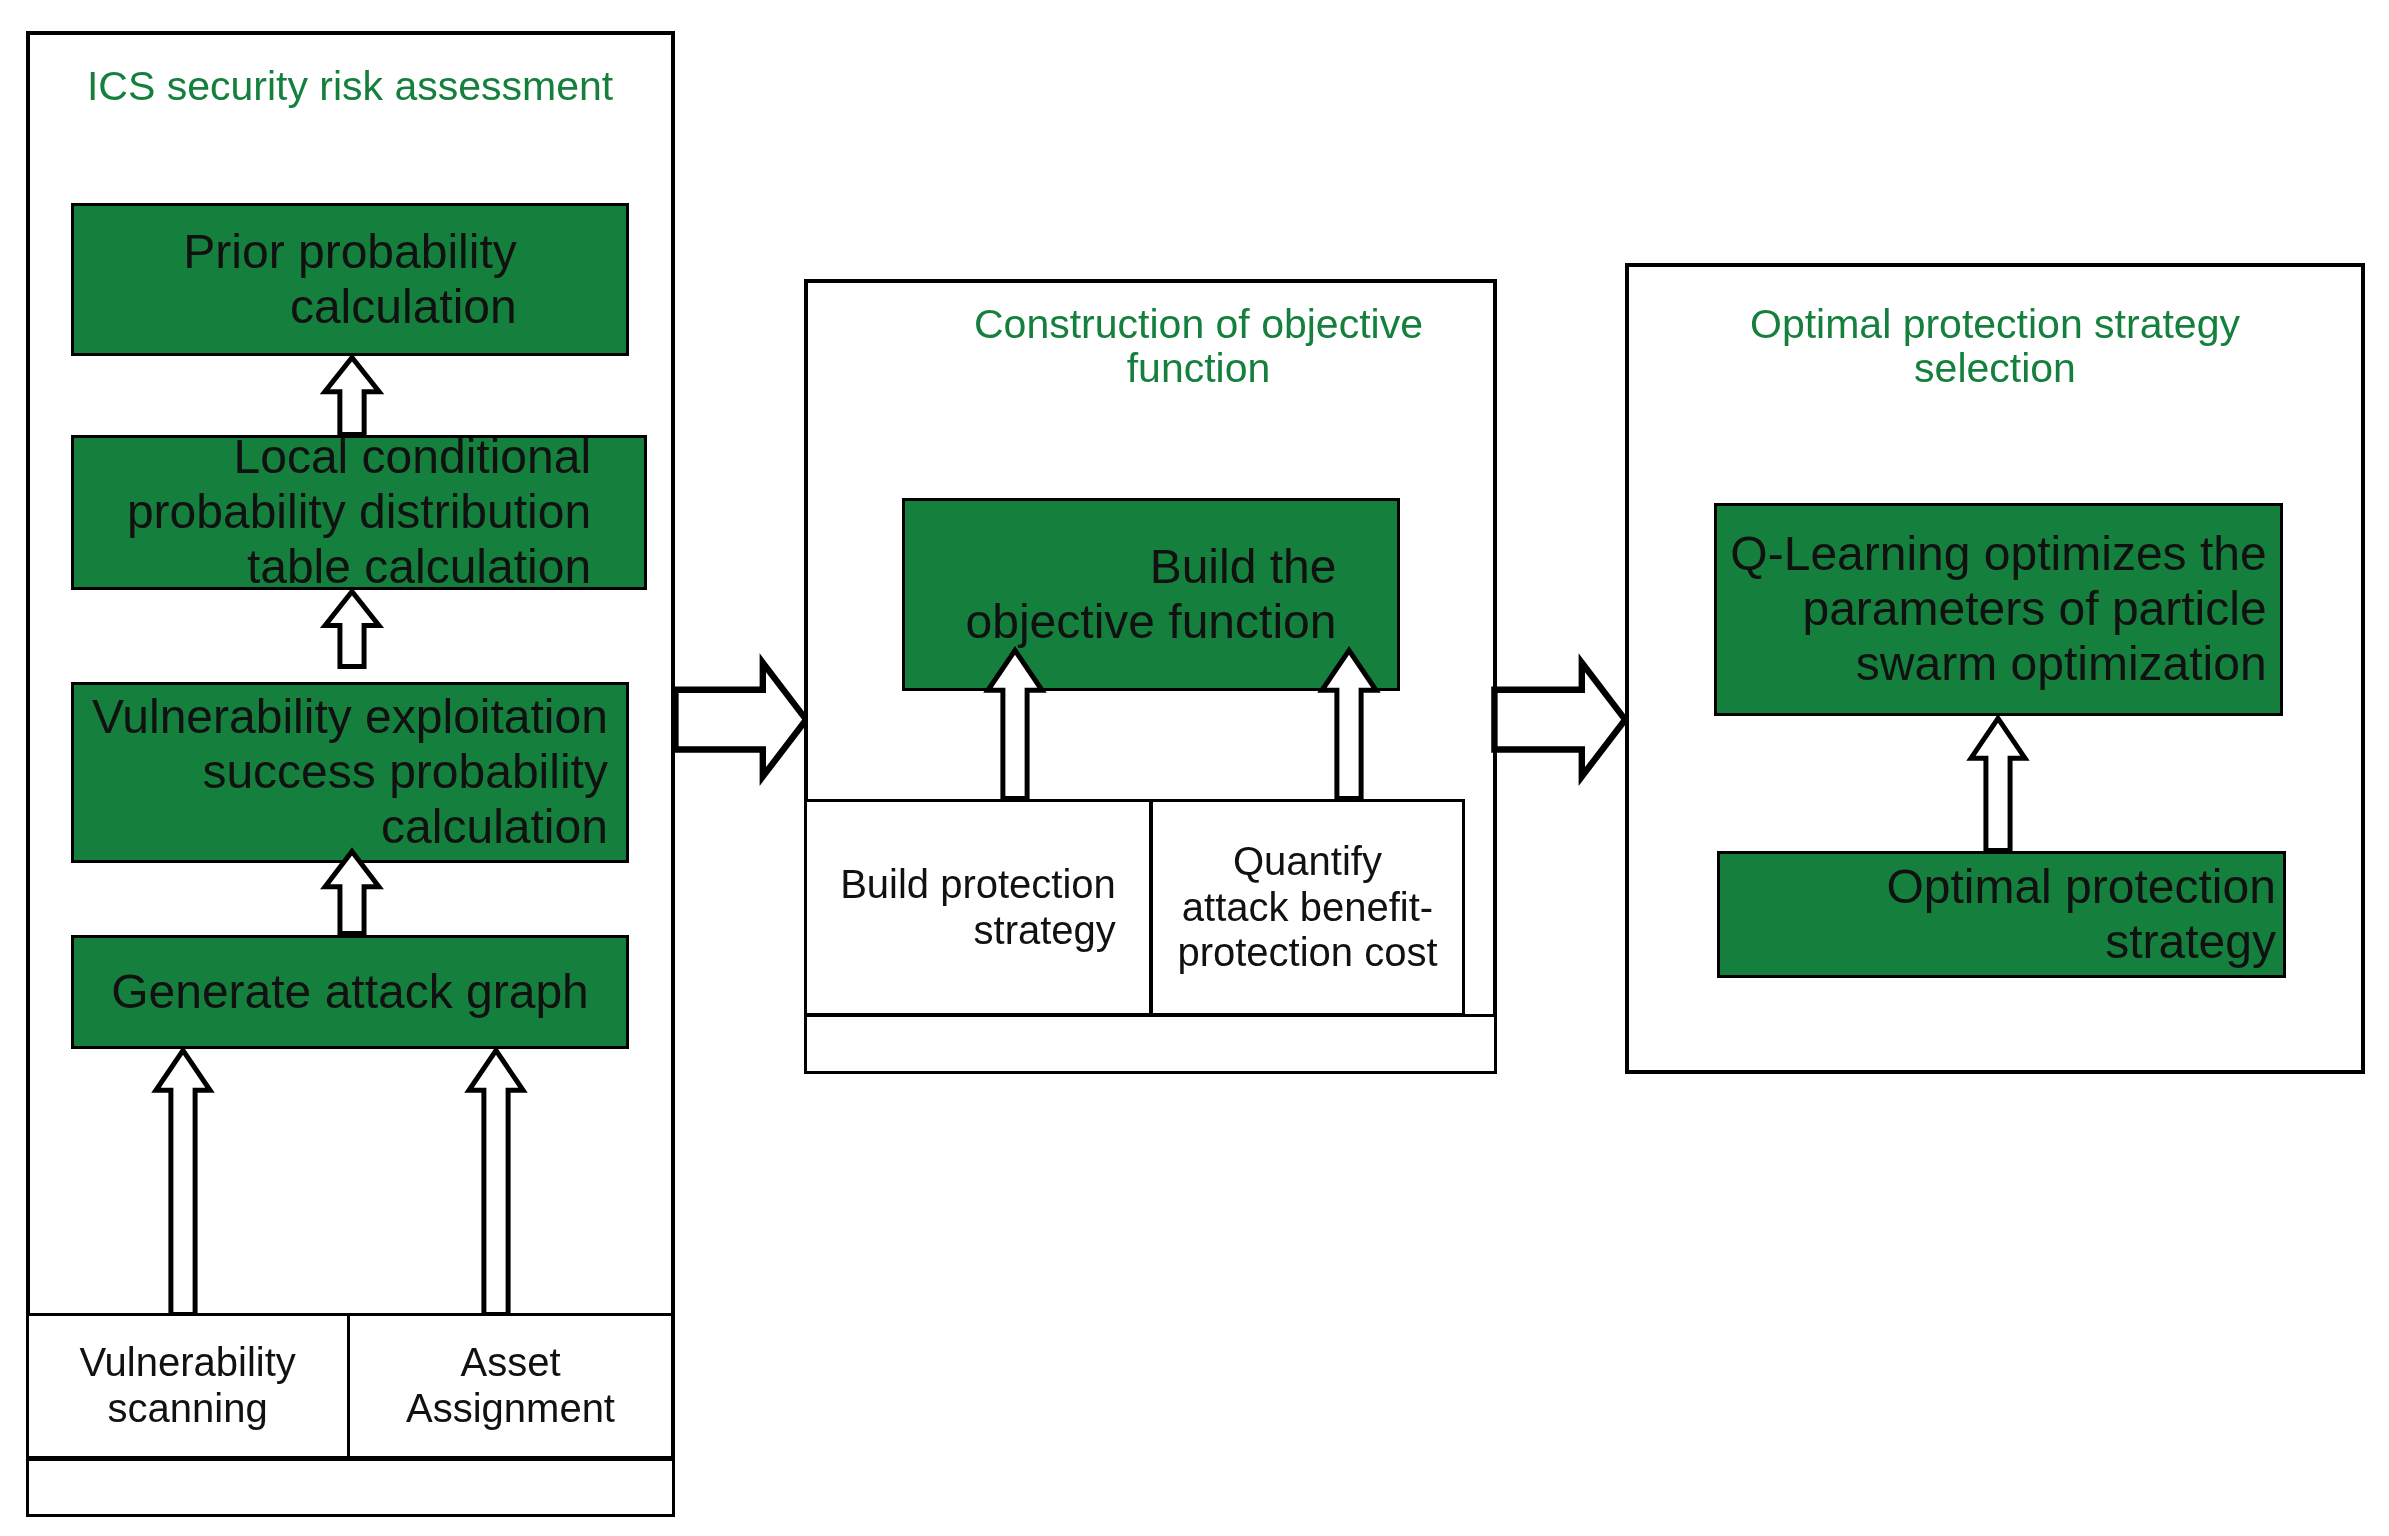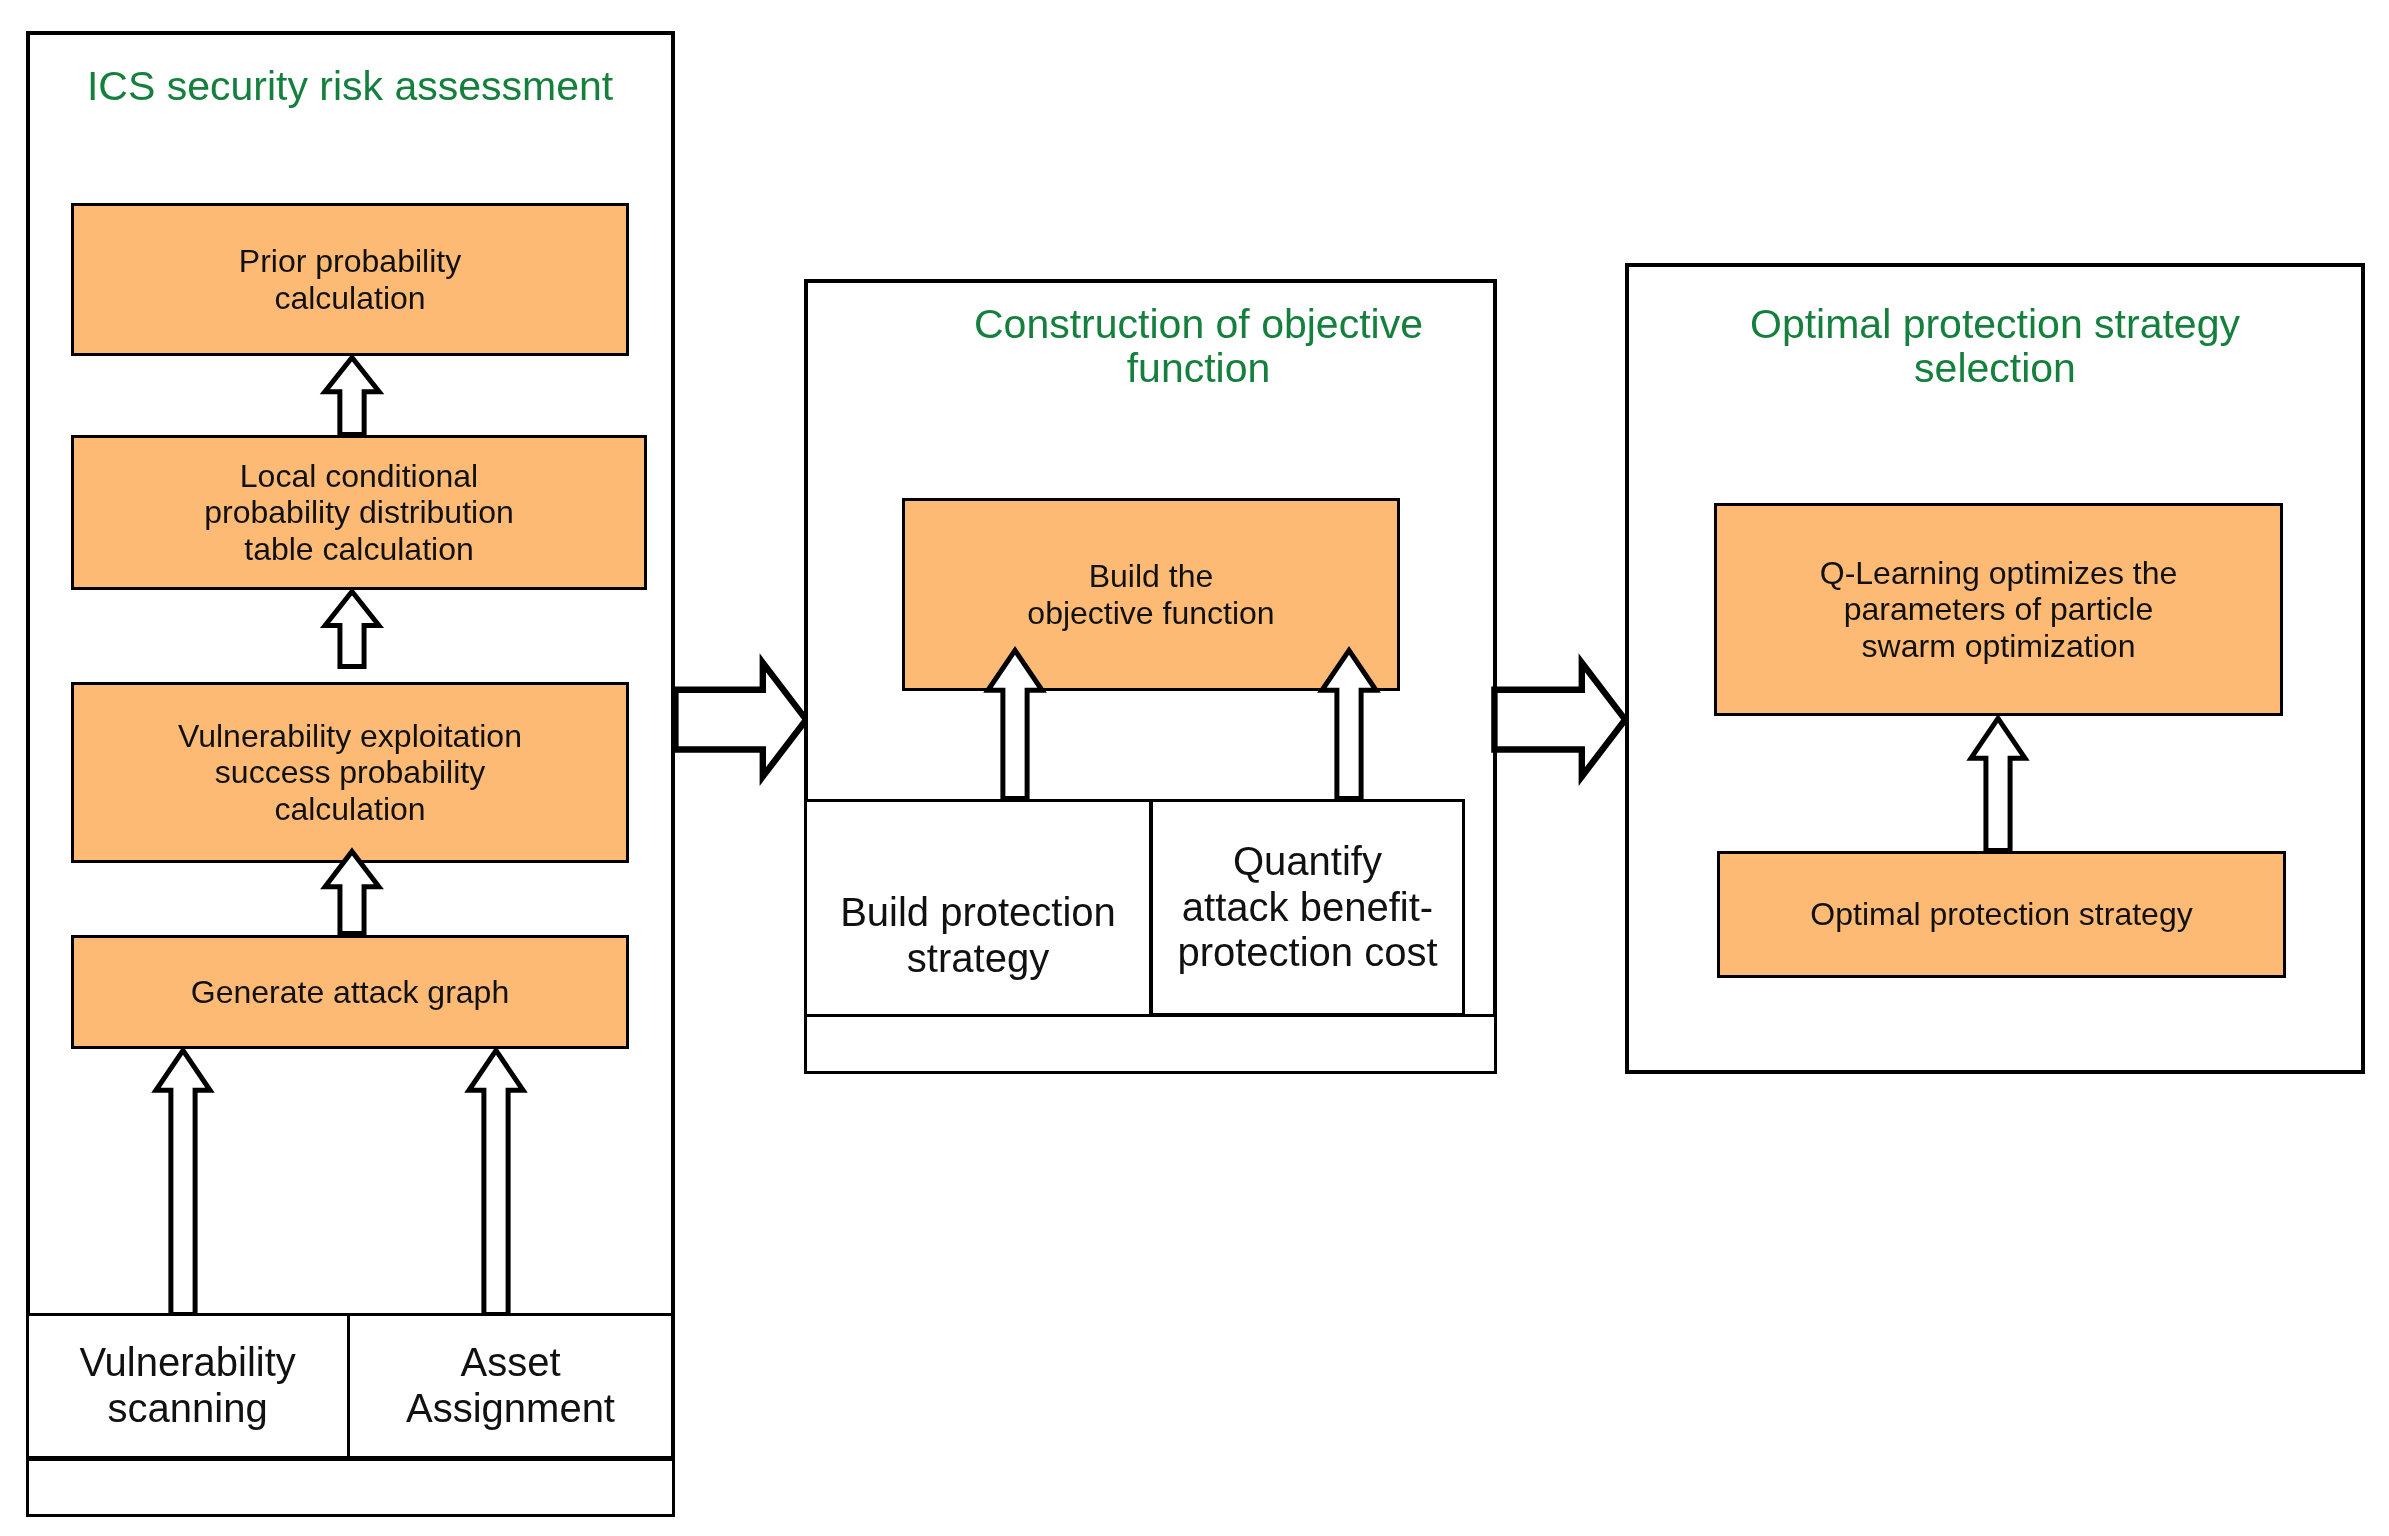--- a/index.html
+++ b/index.html
@@ -8,23 +8,23 @@
     font-family:"Liberation Sans","DejaVu Sans",sans-serif;
     color:#111111;
     -webkit-font-smoothing:antialiased;
   }
   .panel{position:absolute;border:4.3px solid #000;background:#fff;box-sizing:border-box;}
   .panel-title{
     position:absolute;left:0;right:0;text-align:center;
     font-size:41px;line-height:1.08;color:#15803d;white-space:pre-line;
   }
   .box{
-    position:absolute;border:3.6px solid #000;background:#fdba74;box-sizing:border-box;
-    display:flex;align-items:center;justify-content:center;text-align:center;
-    font-size:32px;line-height:1.14;color:#111;white-space:pre-line;padding:2.8px 7.1px;
+    position:absolute;border:3.6px solid #000;background:#15803d;box-sizing:border-box;
+    display:flex;align-items:center;justify-content:center;text-align:right;
+    font-size:48px;line-height:1.14;color:#111;white-space:pre-line;padding:2.8px 7.1px;
   }
   .cell{
     position:absolute;border:3.6px solid #000;background:#fff;box-sizing:border-box;
     display:flex;align-items:center;justify-content:center;text-align:center;
     font-size:40px;line-height:1.14;color:#111;white-space:pre-line;padding:1.4px 5.7px;
   }
   .strip{position:absolute;border:3.6px solid #000;background:#fff;box-sizing:border-box;}
   .uarrow{position:absolute;}
   .harrow{position:absolute;}
   svg{display:block;overflow:visible;}
@@ -107,21 +107,21 @@
     <path d="M42 2 L80 58 L59 58 L59 210 L25 210 L25 58 L4 58 Z" fill="#ffffff" stroke="#000000" stroke-width="7" stroke-linejoin="miter"></path>
   </svg>
 </div>
 
 <div class="uarrow" style="left:1319px;top:649px;width:60px;height:151px;">
   <svg width="60" height="151" viewBox="0 0 84 212">
     <path d="M42 2 L80 58 L59 58 L59 210 L25 210 L25 58 L4 58 Z" fill="#ffffff" stroke="#000000" stroke-width="7" stroke-linejoin="miter"></path>
   </svg>
 </div>
 
-<div class="cell" style="left:804px;top:799px;width:348px;height:274px;">Build protection
+<div class="cell" style="left:804px;top:799px;width:348px;height:217px;text-align:right;">Build protection
 strategy</div>
 <div class="cell" style="left:1150px;top:799px;width:315px;height:217px;">Quantify
 attack benefit-
 protection cost</div>
 
 <div class="strip" style="left:804px;top:1014px;width:693px;height:60px;"></div>
 
 <div class="harrow" style="left:1493px;top:654px;width:135px;height:132px;">
   <svg width="135" height="132" viewBox="0 0 190 185">
     <path d="M2 50 L125 50 L125 12 L186 92 L125 172 L125 134 L2 134 Z" fill="#ffffff" stroke="#000000" stroke-width="9" stroke-linejoin="miter"></path>

